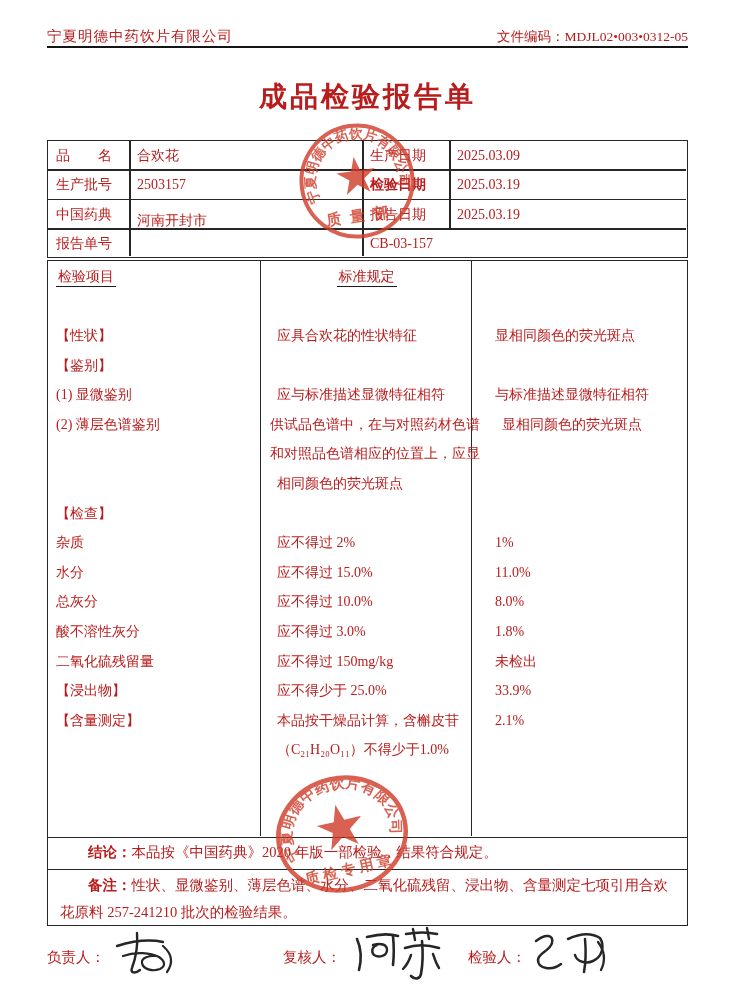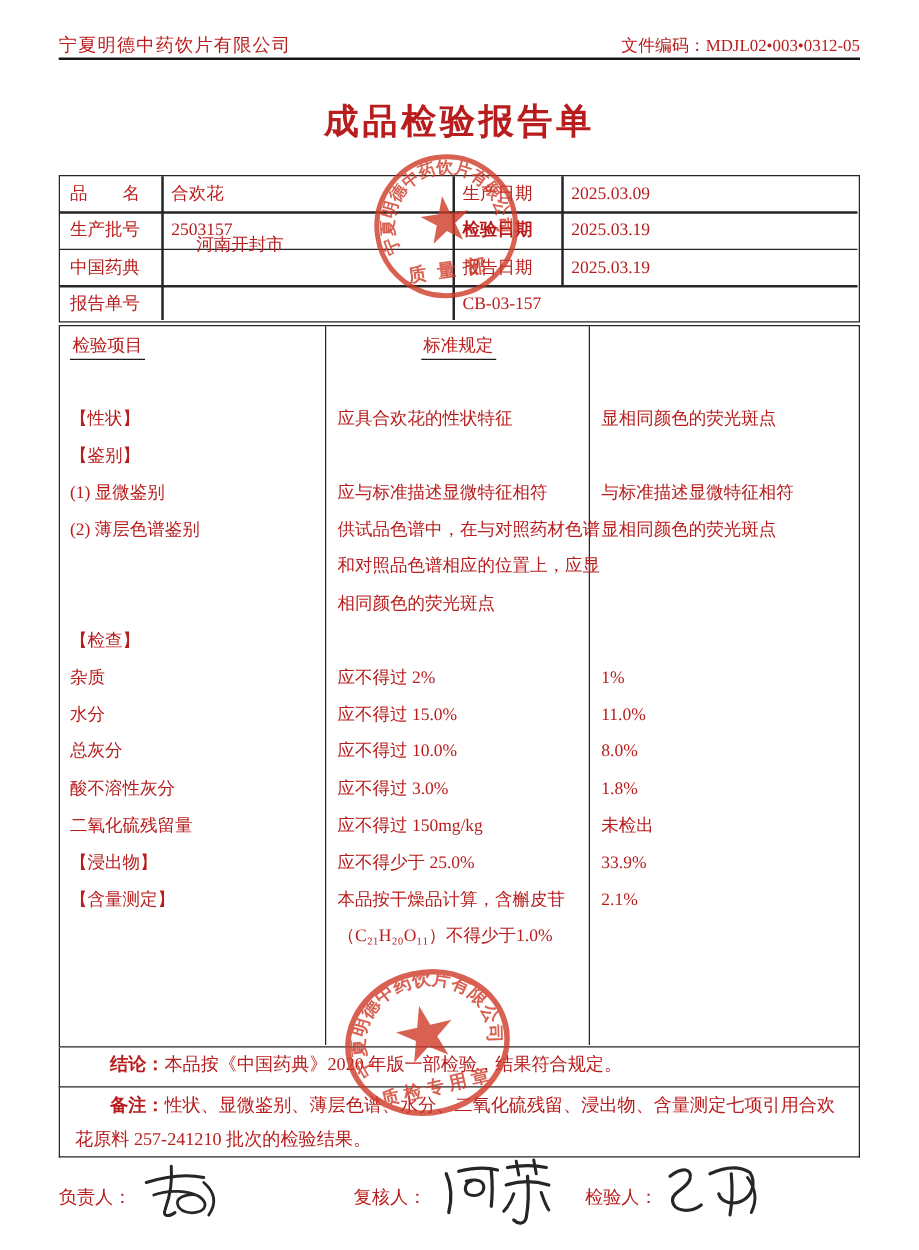--- a/index.html
+++ b/index.html
@@ -22,21 +22,21 @@
   
   .info-table { left:47px; top:140px; width:641px; height:118px; border:1.5px solid #262626; }
   .info-cell { position:absolute; font-size:14px; line-height:29px; white-space:nowrap; }
   
   .main-table { left:47px; top:260px; width:641px; height:578px; border:1.5px solid #262626; }
   .col-head { position:absolute; top:7px; font-size:14px; }
   .col-head span { border-bottom:1.2px solid #1c1c1c; padding:0 2px 2px 2px; }
   .col-head.c2 { left:213px; width:211px; text-align:center; }
   .col-head.c3 { left:424px; width:214px; text-align:center; }
   .rows { position:absolute; left:0; top:60px; width:638px; }
-  .trow { display:flex; height:29.6px; line-height:29.6px; font-size:14px; white-space:nowrap; }
+  .trow { display:flex; height:29.6px; line-height:29.6px; font-size:14px; white-space:nowrap;gap:21px; }
   .tcell { overflow:visible; }
   .tcell.item { width:213px; padding-left:8px; }
   .tcell.standard { width:211px; padding-left:9px; }
   .tcell.result { width:214px; padding-left:9px; }
   
   .conclusion-row { left:47px; top:838px; width:641px; height:31.5px;
     border:1.5px solid #262626; border-top:none; font-size:14.5px; line-height:29px;
     padding-left:12px; text-indent:28px; }
   .remark-row { left:47px; top:869.5px; width:641px; height:56.5px;
     border:1.5px solid #262626; border-top:none; font-size:14.5px; line-height:27px;
@@ -73,21 +73,21 @@
     <div class="info-cell" style="left:89px;top:0;">合欢花</div>
     <div class="info-cell" style="left:322px;top:0;">生产日期</div>
     <div class="info-cell" style="left:409px;top:0;">2025.03.09</div>
 
     <div class="info-cell" style="left:8px;top:29px;">生产批号</div>
     <div class="info-cell" style="left:89px;top:29px;">2503157</div>
     <div class="info-cell" style="left:322px;top:29px;font-weight:bold;">检验日期</div>
     <div class="info-cell" style="left:409px;top:29px;">2025.03.19</div>
 
     <div class="info-cell" style="left:8px;top:58.5px;">中国药典</div>
-    <div class="info-cell" style="left:89px;top:41px;margin-left:20px;">河南开封市</div>
+    <div class="info-cell" style="left:89px;top:65px;">河南开封市</div>
     <div class="info-cell" style="left:322px;top:58.5px;">报告日期</div>
     <div class="info-cell" style="left:409px;top:58.5px;">2025.03.19</div>
 
     <div class="info-cell" style="left:8px;top:87.5px;">报告单号</div>
     <div class="info-cell" style="left:322px;top:87.5px;">CB-03-157</div>
   </div>
 
   <div class="abs main-table">
     <div class="vline" style="left:211.5px;top:0;height:575px;"></div>
     <div class="vline" style="left:422.5px;top:0;height:575px;"></div>

